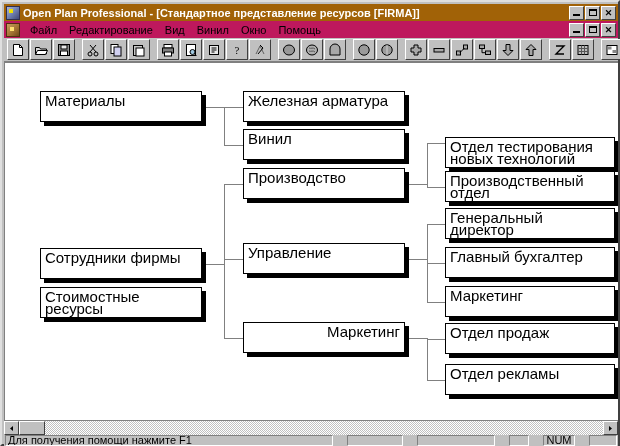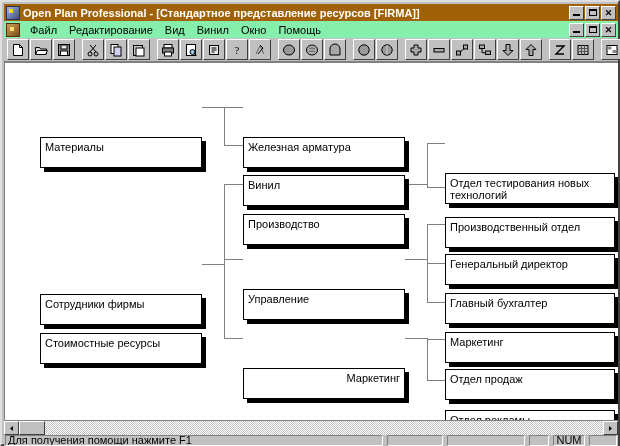--- a/index.html
+++ b/index.html
@@ -48,21 +48,21 @@
   }
   .tb-btn .g{position:absolute;left:0;right:0;top:0;bottom:0;
     display:flex;align-items:center;justify-content:center;font-size:9px;}
   .gl-min{width:7px;height:2px;background:#000;margin-top:5px;}
   .gl-max{width:8px;height:7px;border:1px solid #000;border-top-width:2px;box-sizing:border-box;}
   .gl-close{font-weight:bold;font-size:10px;line-height:10px;}
 
   
   .menubar{
     position:absolute;left:2px;top:19px;width:614px;height:17px;
-    background:#86efac;display:flex;align-items:center;box-sizing:border-box;
+    background:#be185d;display:flex;align-items:center;box-sizing:border-box;
     padding:0 2px;
   }
   .mdi-icon{
     width:14px;height:14px;flex:0 0 14px;margin-right:4px;
     background:linear-gradient(135deg,#c8a060 0%,#a07030 60%,#704818 100%);
     border:1px solid #503010;box-sizing:border-box;position:relative;
   }
   .mdi-icon:after{content:"";position:absolute;left:3px;top:3px;width:4px;height:4px;background:#ffe070;}
   .menu-items{display:flex;flex:1 1 auto;}
   .menu-item{
@@ -95,23 +95,22 @@
     overflow:hidden;
   }
   .canvas{position:absolute;left:0;top:0;width:613px;height:357px;}
 
   
   .node{
     position:absolute;background:#ffffff;border:1px solid #000000;
     box-sizing:border-box;
     box-shadow:4px 4px 0 0 #000000;
     padding:3px 4px;
-    font-size:11px;color:#000;line-height:12px;
+    font-size:15px;color:#000;line-height:12px;
     overflow:hidden;
-    margin-top:46px;
   }
   
   .ln{position:absolute;background:#808080;}
   .lnh{height:1px;}
   .lnv{width:1px;}
 
   
   .hscroll{
     position:absolute;left:2px;top:418px;width:614px;height:15px;
     background:#c0c0c0;box-sizing:border-box;display:flex;align-items:stretch;
@@ -130,21 +129,21 @@
   .sb-thumb{
     width:26px;height:100%;background:#c0c0c0;
     border-left:1px solid #ffffff;border-top:1px solid #ffffff;
     border-right:1px solid #404040;border-bottom:1px solid #404040;
     box-sizing:border-box;
   }
 
   
   .statusbar{
     position:absolute;left:2px;top:433px;width:614px;height:11px;
-    display:flex;align-items:stretch;gap:4px;box-sizing:border-box;
+    display:flex;align-items:stretch;gap:14px;box-sizing:border-box;
     padding:0 1px;background:#c0c0c0;
   }
   .sb-panel{
     background:#c0c0c0;box-sizing:border-box;
     border-left:1px solid #808080;border-top:1px solid #808080;
     border-right:1px solid #ffffff;border-bottom:1px solid #ffffff;
     font-size:11px;line-height:9px;padding:0 2px;color:#000;
     white-space:nowrap;overflow:hidden;display:flex;align-items:center;
   }
   .sp-main{flex:1 1 auto;}
@@ -406,21 +405,21 @@
         <div class="ln lnh" style="left: 422px; top: 276px; width: 18px; background: rgb(128, 128, 128);"></div>
         <div class="ln lnh" style="left: 422px; top: 317px; width: 18px; background: rgb(128, 128, 128);"></div>
         <div class="node" style="left: 35px; top: 28px; width: 162px; height: 31px;"><span>Материалы</span></div>
         <div class="node" style="left: 238px; top: 28px; width: 162px; height: 31px;"><span>Железная арматура</span></div>
         <div class="node" style="left: 238px; top: 66px; width: 162px; height: 31px;"><span>Винил</span></div>
         <div class="node" style="left: 35px; top: 185px; width: 162px; height: 31px;"><span>Сотрудники фирмы</span></div>
         <div class="node" style="left: 35px; top: 224px; width: 162px; height: 31px;"><span>Стоимостные ресурсы</span></div>
         <div class="node" style="left: 238px; top: 105px; width: 162px; height: 31px;"><span>Производство</span></div>
         <div class="node" style="left: 238px; top: 180px; width: 162px; height: 31px;"><span>Управление</span></div>
         <div class="node" style="left: 238px; top: 259px; width: 162px; height: 31px; text-align: right;"><span>Маркетинг</span></div>
-        <div class="node" style="left: 440px; top: 64px; width: 170px; height: 31px;"><span>Отдел тестирования новых технологий</span></div>
+        <div class="node" style="left: 440px; top: 74px; width: 170px; height: 31px;"><span>Отдел тестирования новых технологий</span></div>
         <div class="node" style="left: 440px; top: 108px; width: 170px; height: 31px;"><span>Производственный отдел</span></div>
         <div class="node" style="left: 440px; top: 145px; width: 170px; height: 31px;"><span>Генеральный директор</span></div>
         <div class="node" style="left: 440px; top: 184px; width: 170px; height: 31px;"><span>Главный бухгалтер</span></div>
         <div class="node" style="left: 440px; top: 223px; width: 170px; height: 31px;"><span>Маркетинг</span></div>
         <div class="node" style="left: 440px; top: 260px; width: 170px; height: 31px;"><span>Отдел продаж</span></div>
         <div class="node" style="left: 440px; top: 301px; width: 170px; height: 31px;"><span>Отдел рекламы</span></div>
       </div>
   </div>
 
   <div class="hscroll">

